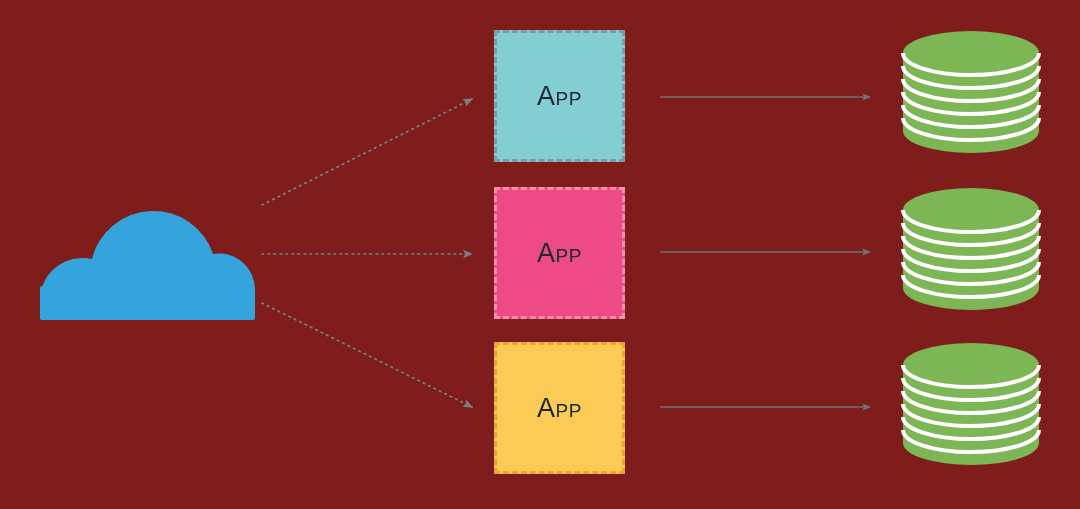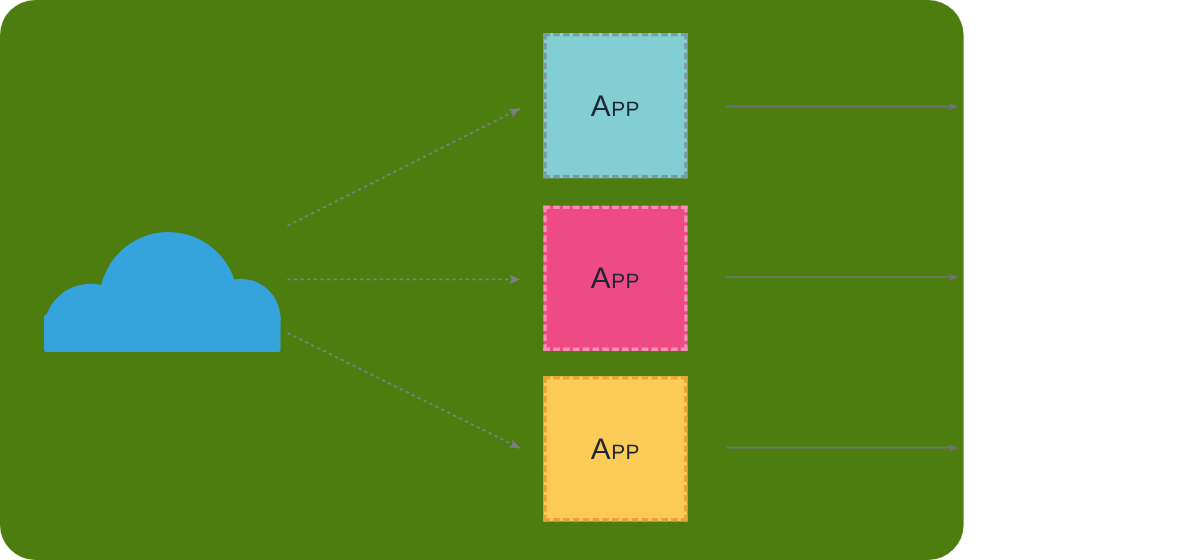--- a/index.html
+++ b/index.html
@@ -5,25 +5,24 @@
   html, body {
     margin: 0;
     padding: 0;
     background: #ffffff;
   }
   body {
     font-family: "Liberation Sans", sans-serif;
   }
   #canvas {
     position: relative;
-    width: 876px;
+    width: 1080px;
     height: 509px;
-    background: #4d7c0f;
+    background: #7f1d1d;
     overflow: hidden;
-    border-radius: 32px;
   }
   #diagram-svg {
     position: absolute;
     left: 0;
     top: 0;
     width: 1080px;
     height: 509px;
   }
   .app-box {
     position: absolute;

